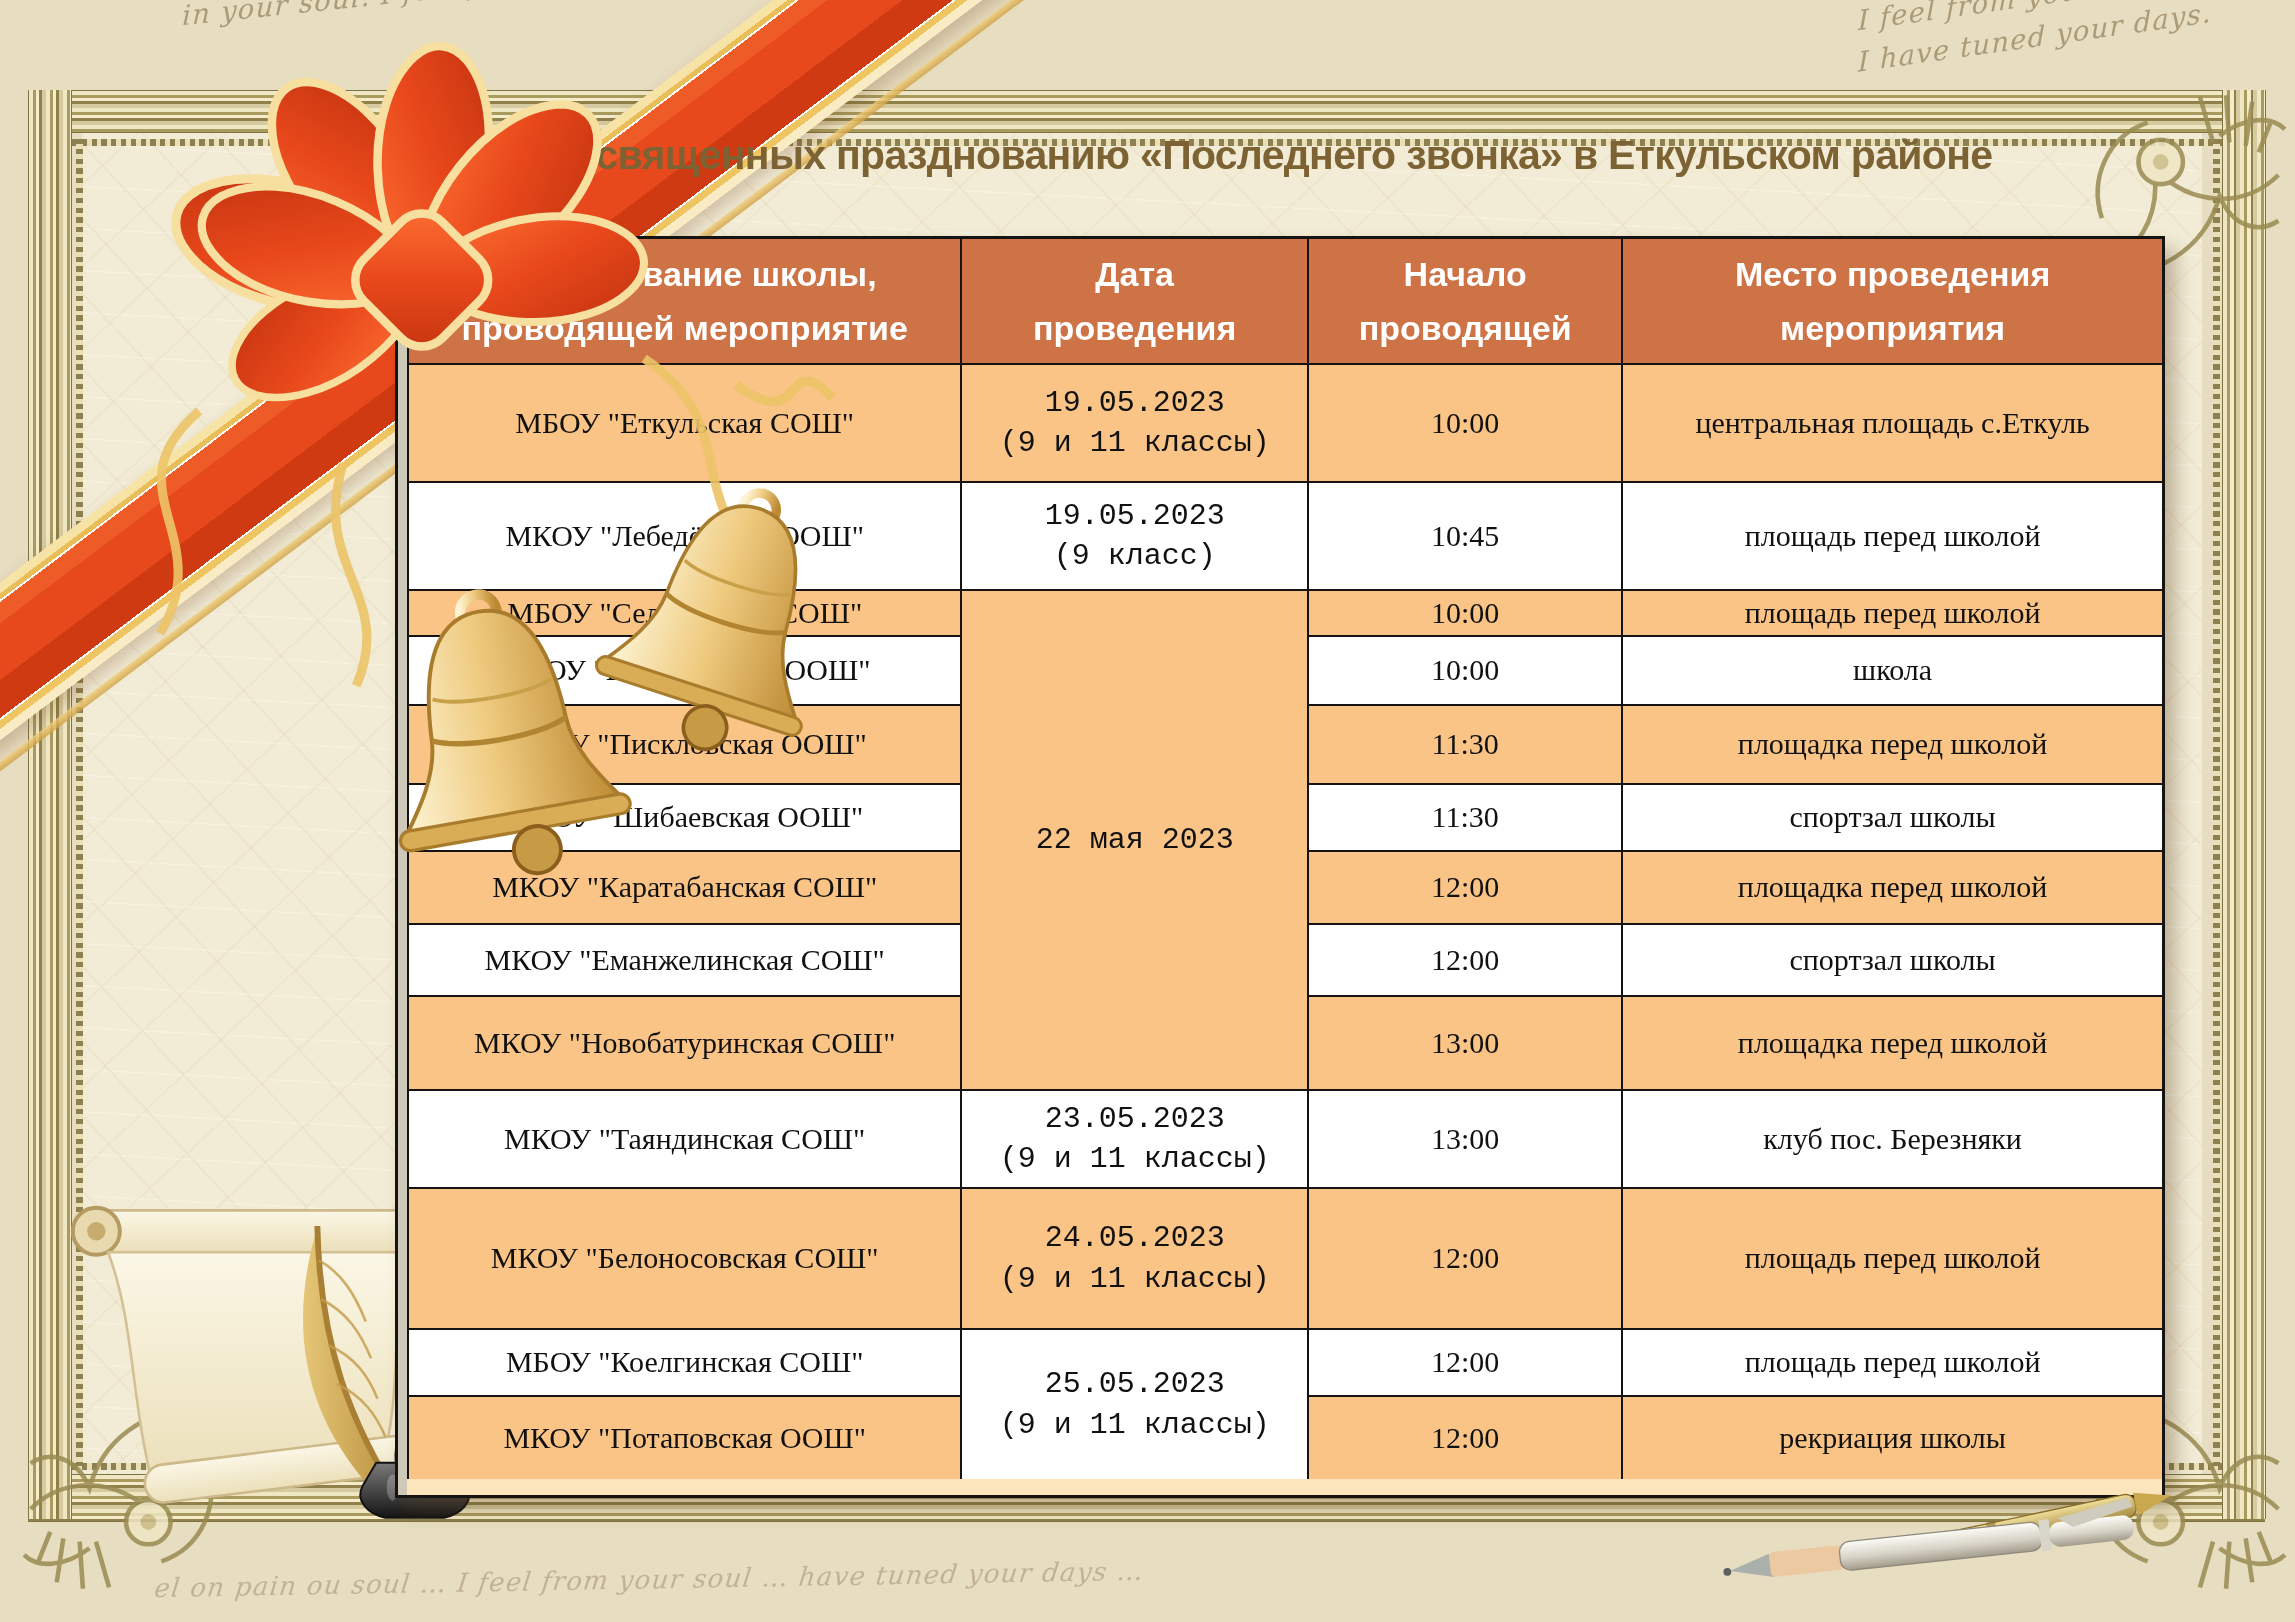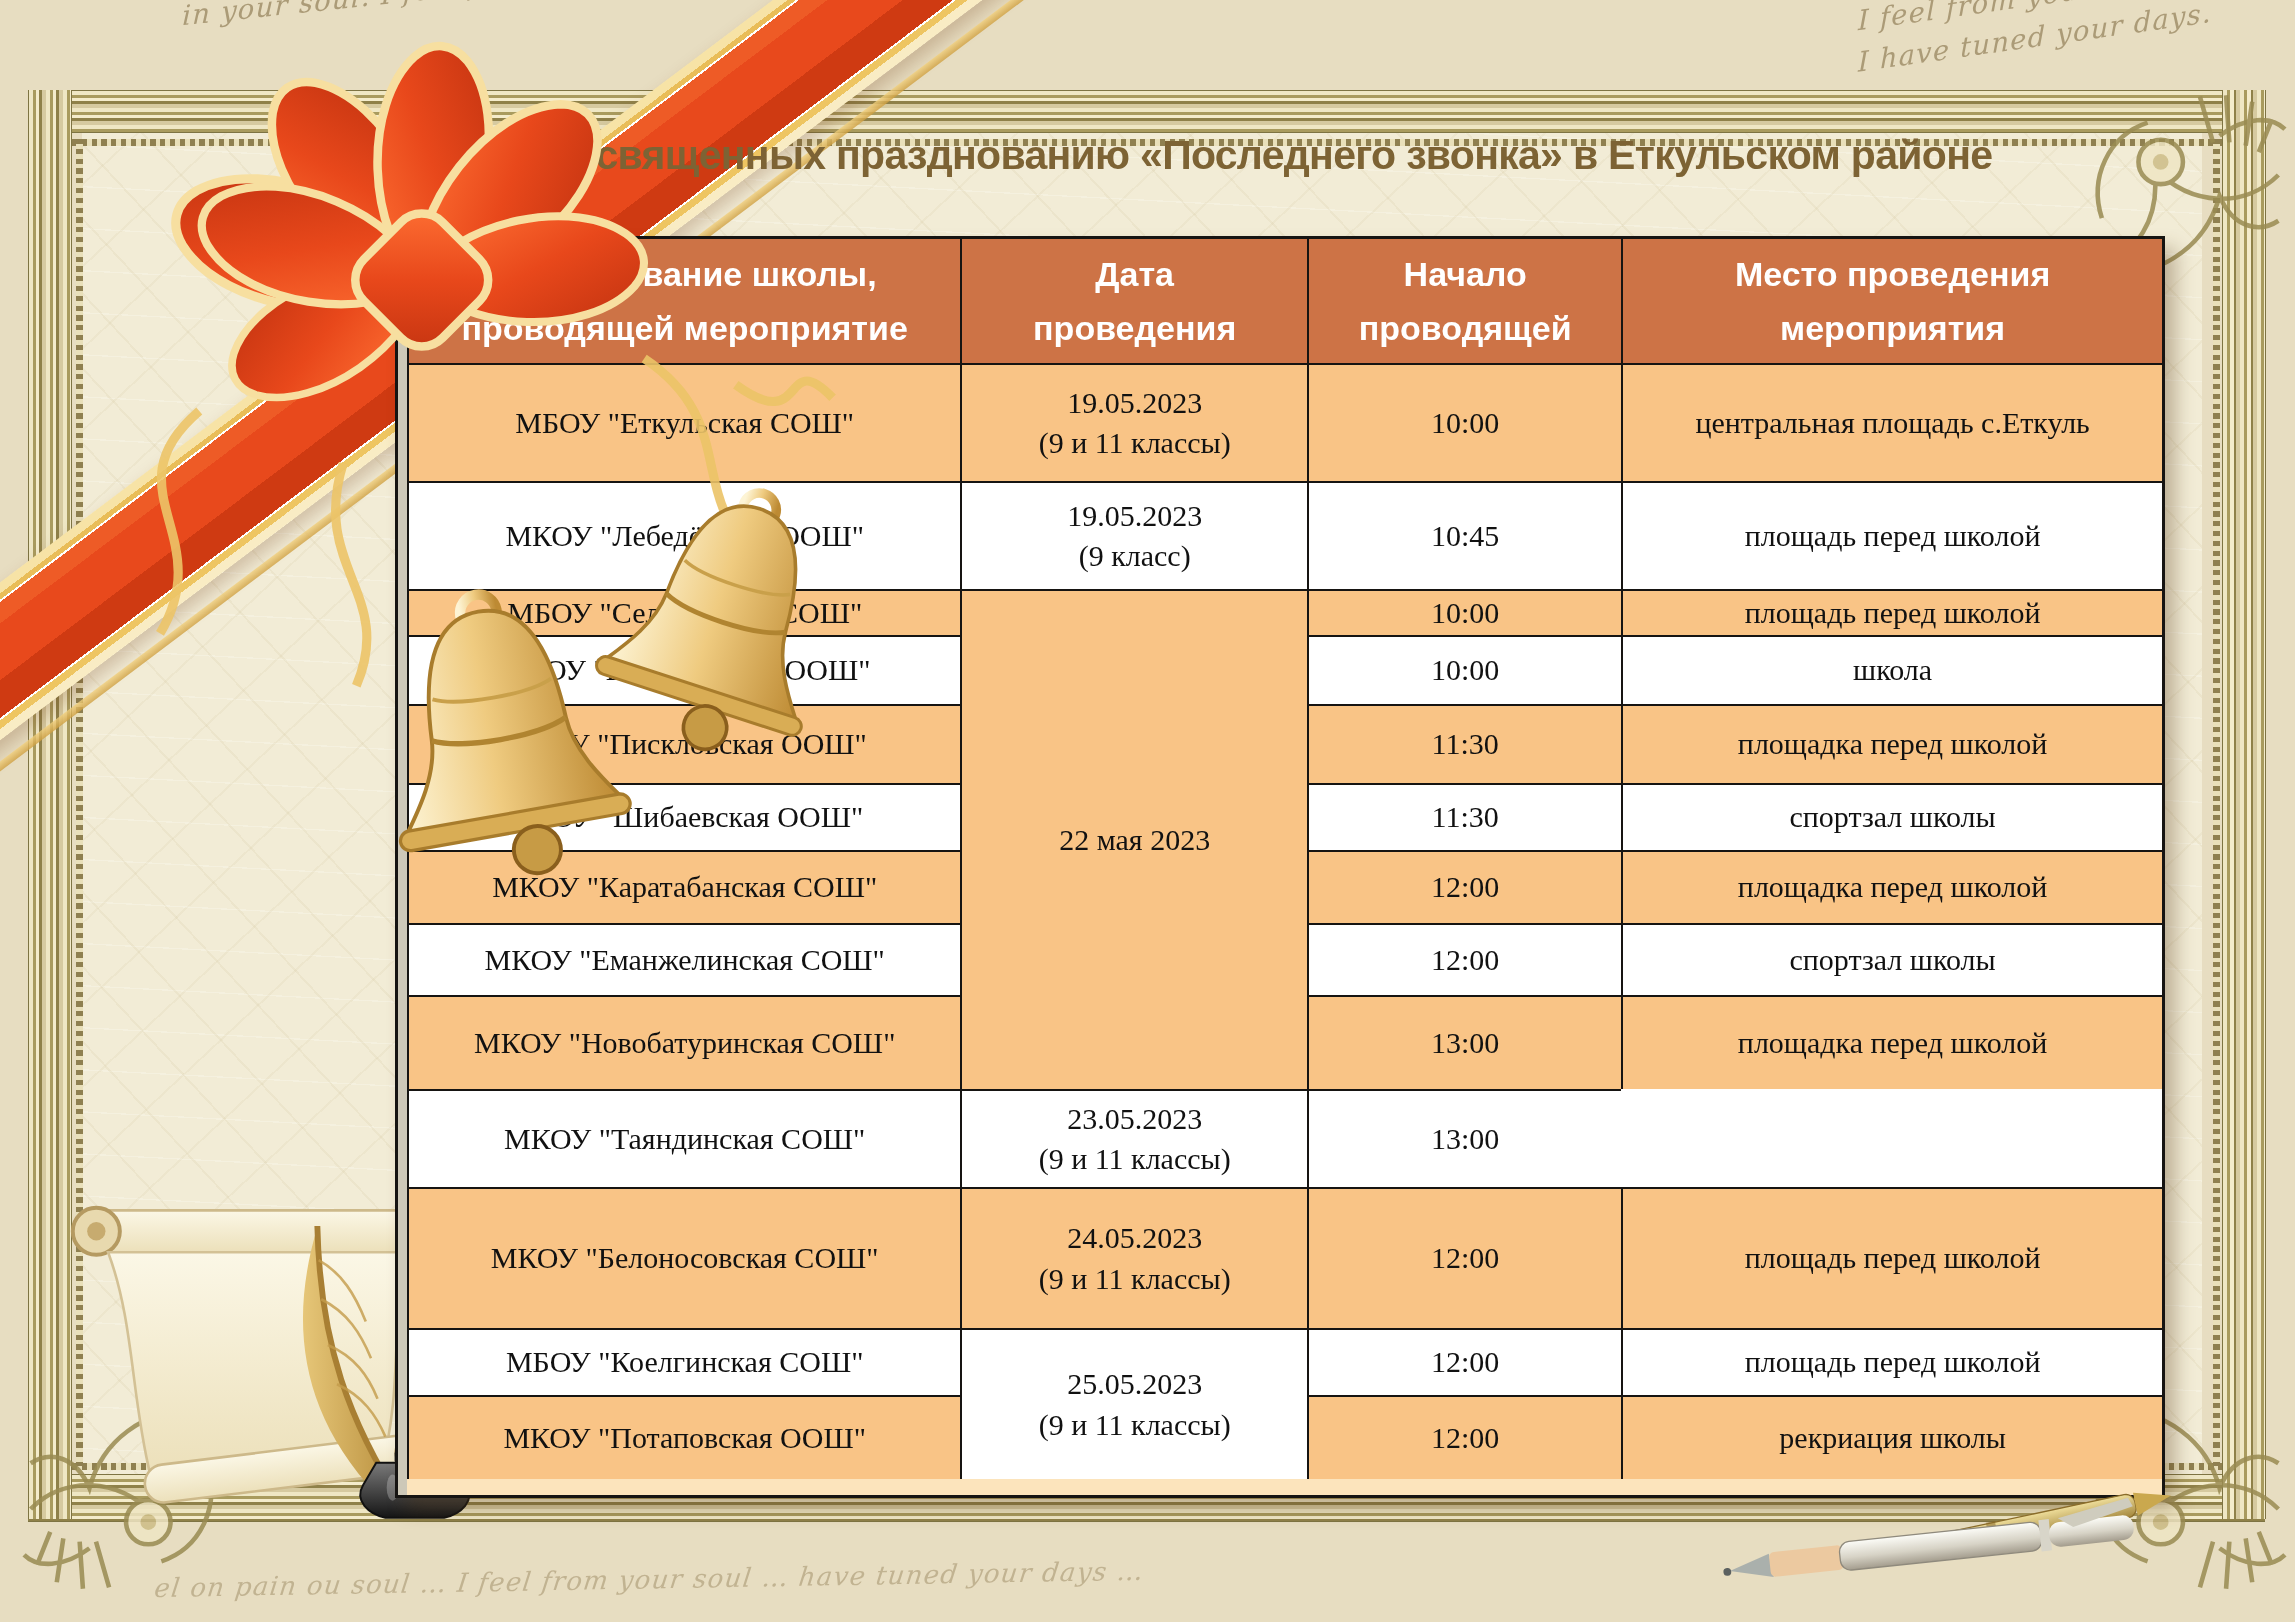--- a/index.html
+++ b/index.html
@@ -94,21 +94,21 @@
     font-family:"Liberation Serif",serif;font-size:30px;color:#111;
     white-space:pre-line;line-height:1.35;padding:0 7.9px;box-sizing:border-box;
     background:#fff;
   }
   .cell.h{
     border-top:none;background:#cd7346;color:#fff;
     font-family:"Liberation Sans",sans-serif;font-weight:bold;
     font-size:34px;line-height:1.6;
   }
   .cell.shade{background:#f9c486;}
-  .gc1{grid-column:1/2;} .gc2{grid-column:2/3;} .gc3{grid-column:3/4;} .gc4{grid-column:4/5;}
+  .gc1{grid-column:1/2;} .gc2{grid-column:2/3;font-family:Liberation Mono, monospace;} .gc3{grid-column:3/4;} .gc4{grid-column:4/5;}
 
   svg{position:absolute;}
 </style>
 </head>
 <body>
 
 <div class="stage">
 
   <div class="script tl">in your soul. I feel from your</div>
   <div class="script tr">I feel from your days.
@@ -328,20 +328,21 @@
       <div class="cell gc4" style="grid-row:9">спортзал школы</div>
 
       <div class="cell shade gc1" style="grid-row:10">МКОУ "Новобатуринская СОШ"</div>
       <div class="cell shade gc3" style="grid-row:10">13:00</div>
       <div class="cell shade gc4" style="grid-row:10">площадка перед школой</div>
 
       <div class="cell gc1" style="grid-row:11">МКОУ "Таяндинская СОШ"</div>
       <div class="cell gc2" style="grid-row:11">23.05.2023
 (9 и 11 классы)</div>
       <div class="cell gc3" style="grid-row:11">13:00</div>
+      <div class="cell gc4" style="grid-row:11">клуб пос. Березняки</div>
 
       <div class="cell shade gc1" style="grid-row:12">МКОУ "Белоносовская СОШ"</div>
       <div class="cell shade gc2" style="grid-row:12">24.05.2023
 (9 и 11 классы)</div>
       <div class="cell shade gc3" style="grid-row:12">12:00</div>
       <div class="cell shade gc4" style="grid-row:12">площадь перед школой</div>
 
       <div class="cell gc1" style="grid-row:13">МБОУ "Коелгинская СОШ"</div>
       <div class="cell gc2" style="grid-row:13/15">25.05.2023
 (9 и 11 классы)</div>

